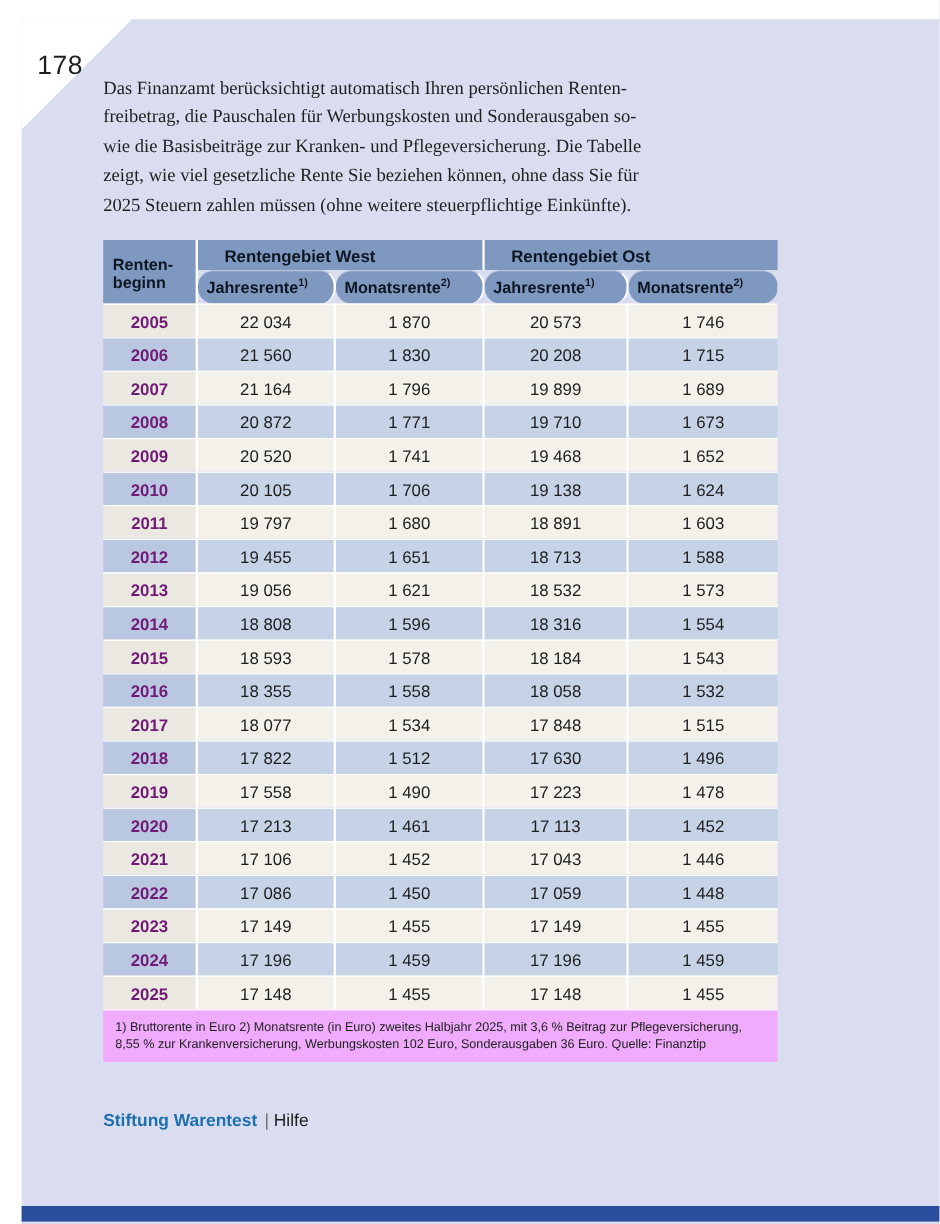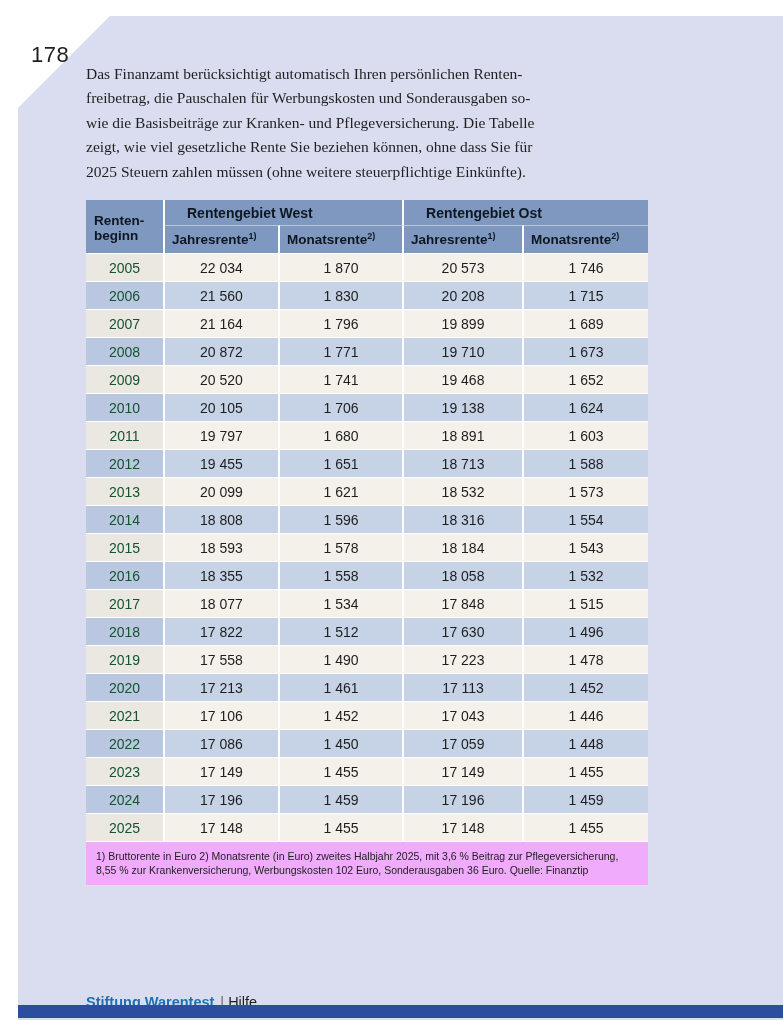--- a/index.html
+++ b/index.html
@@ -46,39 +46,39 @@
     border-right:2px solid #ffffff;
   }
   .rent-table th:last-child, .rent-table td:last-child { border-right:none; }
   .rent-table thead th {
     background:#7e98c0; color:#0e1622;
     font-weight:bold; text-align:left; vertical-align:middle;
   }
   .th-year { vertical-align:top; padding:4px 0 0 8px; font-size:13.5px; line-height:14.5px; }
   .th-year span { display:block; }
   .th-group { height:25px; padding-left:22px; font-size:14px; }
-  .th-sub   { height:27px; padding-left:7px; font-size:13.5px; border-top:1px solid rgba(255,255,255,0.45); }
+  .th-sub   { height:27px; padding-left:7px; font-size:13.5px; border-top:1px solid rgba(255,255,255,0.45);border-radius:13px; }
   .th-sub sup { font-size:9px; vertical-align:super; line-height:0; }
   .rent-table tbody td {
     height:27px; text-align:center; vertical-align:middle;
     font-size:14px; color:#1d1d1d;
     border-top:1px solid #ffffff;
   }
-  .rent-table tbody td.td-year { font-weight:normal; color:#14532d; }
+  .rent-table tbody td.td-year { font-weight:bold; color:#701a75; }
   tr.light td            { background:#f3f1ea; }
   tr.light td.td-year    { background:#eae8e0; }
   tr.blue td             { background:#c6d3e7; }
   tr.blue td.td-year     { background:#b9c8e0; }
   .rent-table tfoot td {
     background:#f0abfc; border-top:1px solid #ffffff;
     font-size:10.5px; line-height:14px; color:#222222;
     padding:7px 10px 8px 10px; white-space:pre-line;
   }
   .footer {
-    position:absolute; left:86px; top:994px;
+    position:absolute; left:86px; top:926px;
     font-size:14.5px;
   }
   .footer .brand { color:#1e6fae; font-weight:bold; }
   .footer .sep   { color:#6b6b6b; padding:0 4px 0 6px; font-weight:normal; }
   .footer .section { color:#1d1d1d; }
   .bottom-bar {
     position:absolute; left:18px; top:1005px; height:13px; right:0;
     background:#2b4f9e;
   }
 </style>
@@ -172,21 +172,21 @@
     </tr>
         <tr class="blue">
       <td class="td-year">2012</td>
       <td>19 455</td>
       <td>1 651</td>
       <td>18 713</td>
       <td>1 588</td>
     </tr>
         <tr class="light">
       <td class="td-year">2013</td>
-      <td>20 099</td>
+      <td>19 056</td>
       <td>1 621</td>
       <td>18 532</td>
       <td>1 573</td>
     </tr>
         <tr class="blue">
       <td class="td-year">2014</td>
       <td>18 808</td>
       <td>1 596</td>
       <td>18 316</td>
       <td>1 554</td>

